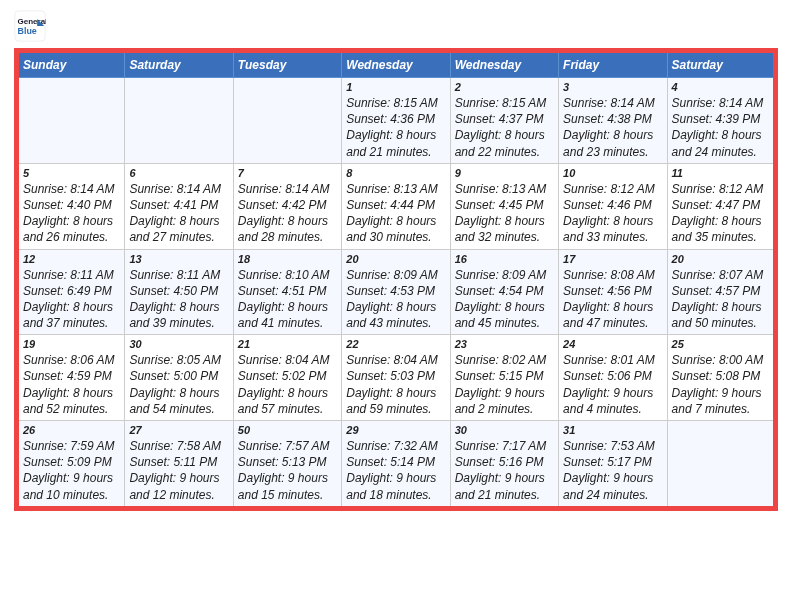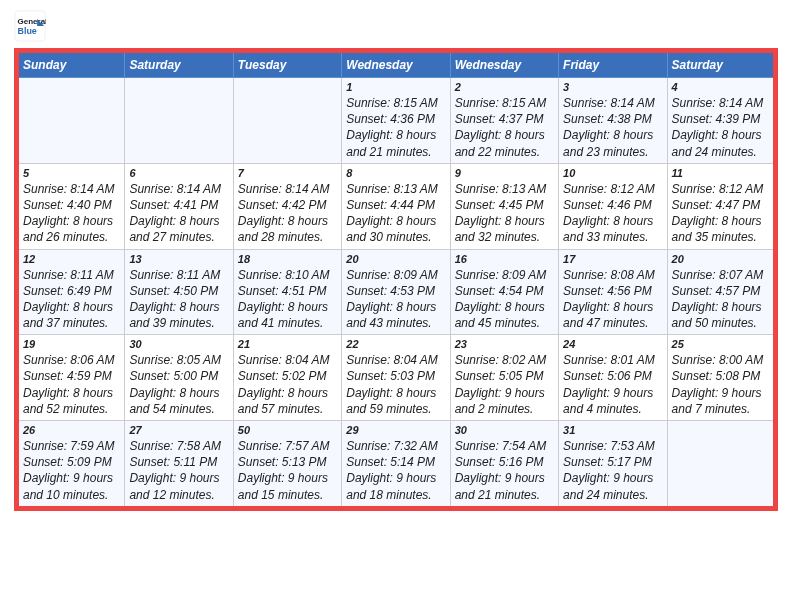--- a/index.html
+++ b/index.html
@@ -283,21 +283,21 @@
           <td>
             <span class="day-num">22</span>
             <div class="day-info">Sunrise: 8:04 AM
 Sunset: 5:03 PM
 Daylight: 8 hours
 and 59 minutes.</div>
           </td>
           <td>
             <span class="day-num">23</span>
             <div class="day-info">Sunrise: 8:02 AM
-Sunset: 5:05 PM
+Sunset: 5:15 PM
 Daylight: 9 hours
 and 2 minutes.</div>
           </td>
           <td>
             <span class="day-num">24</span>
             <div class="day-info">Sunrise: 8:01 AM
 Sunset: 5:06 PM
 Daylight: 9 hours
 and 4 minutes.</div>
           </td>
@@ -333,21 +333,21 @@
           </td>
           <td>
             <span class="day-num">29</span>
             <div class="day-info">Sunrise: 7:32 AM
 Sunset: 5:14 PM
 Daylight: 9 hours
 and 18 minutes.</div>
           </td>
           <td>
             <span class="day-num">30</span>
-            <div class="day-info">Sunrise: 7:54 AM
+            <div class="day-info">Sunrise: 7:17 AM
 Sunset: 5:16 PM
 Daylight: 9 hours
 and 21 minutes.</div>
           </td>
           <td>
             <span class="day-num">31</span>
             <div class="day-info">Sunrise: 7:53 AM
 Sunset: 5:17 PM
 Daylight: 9 hours
 and 24 minutes.</div>

